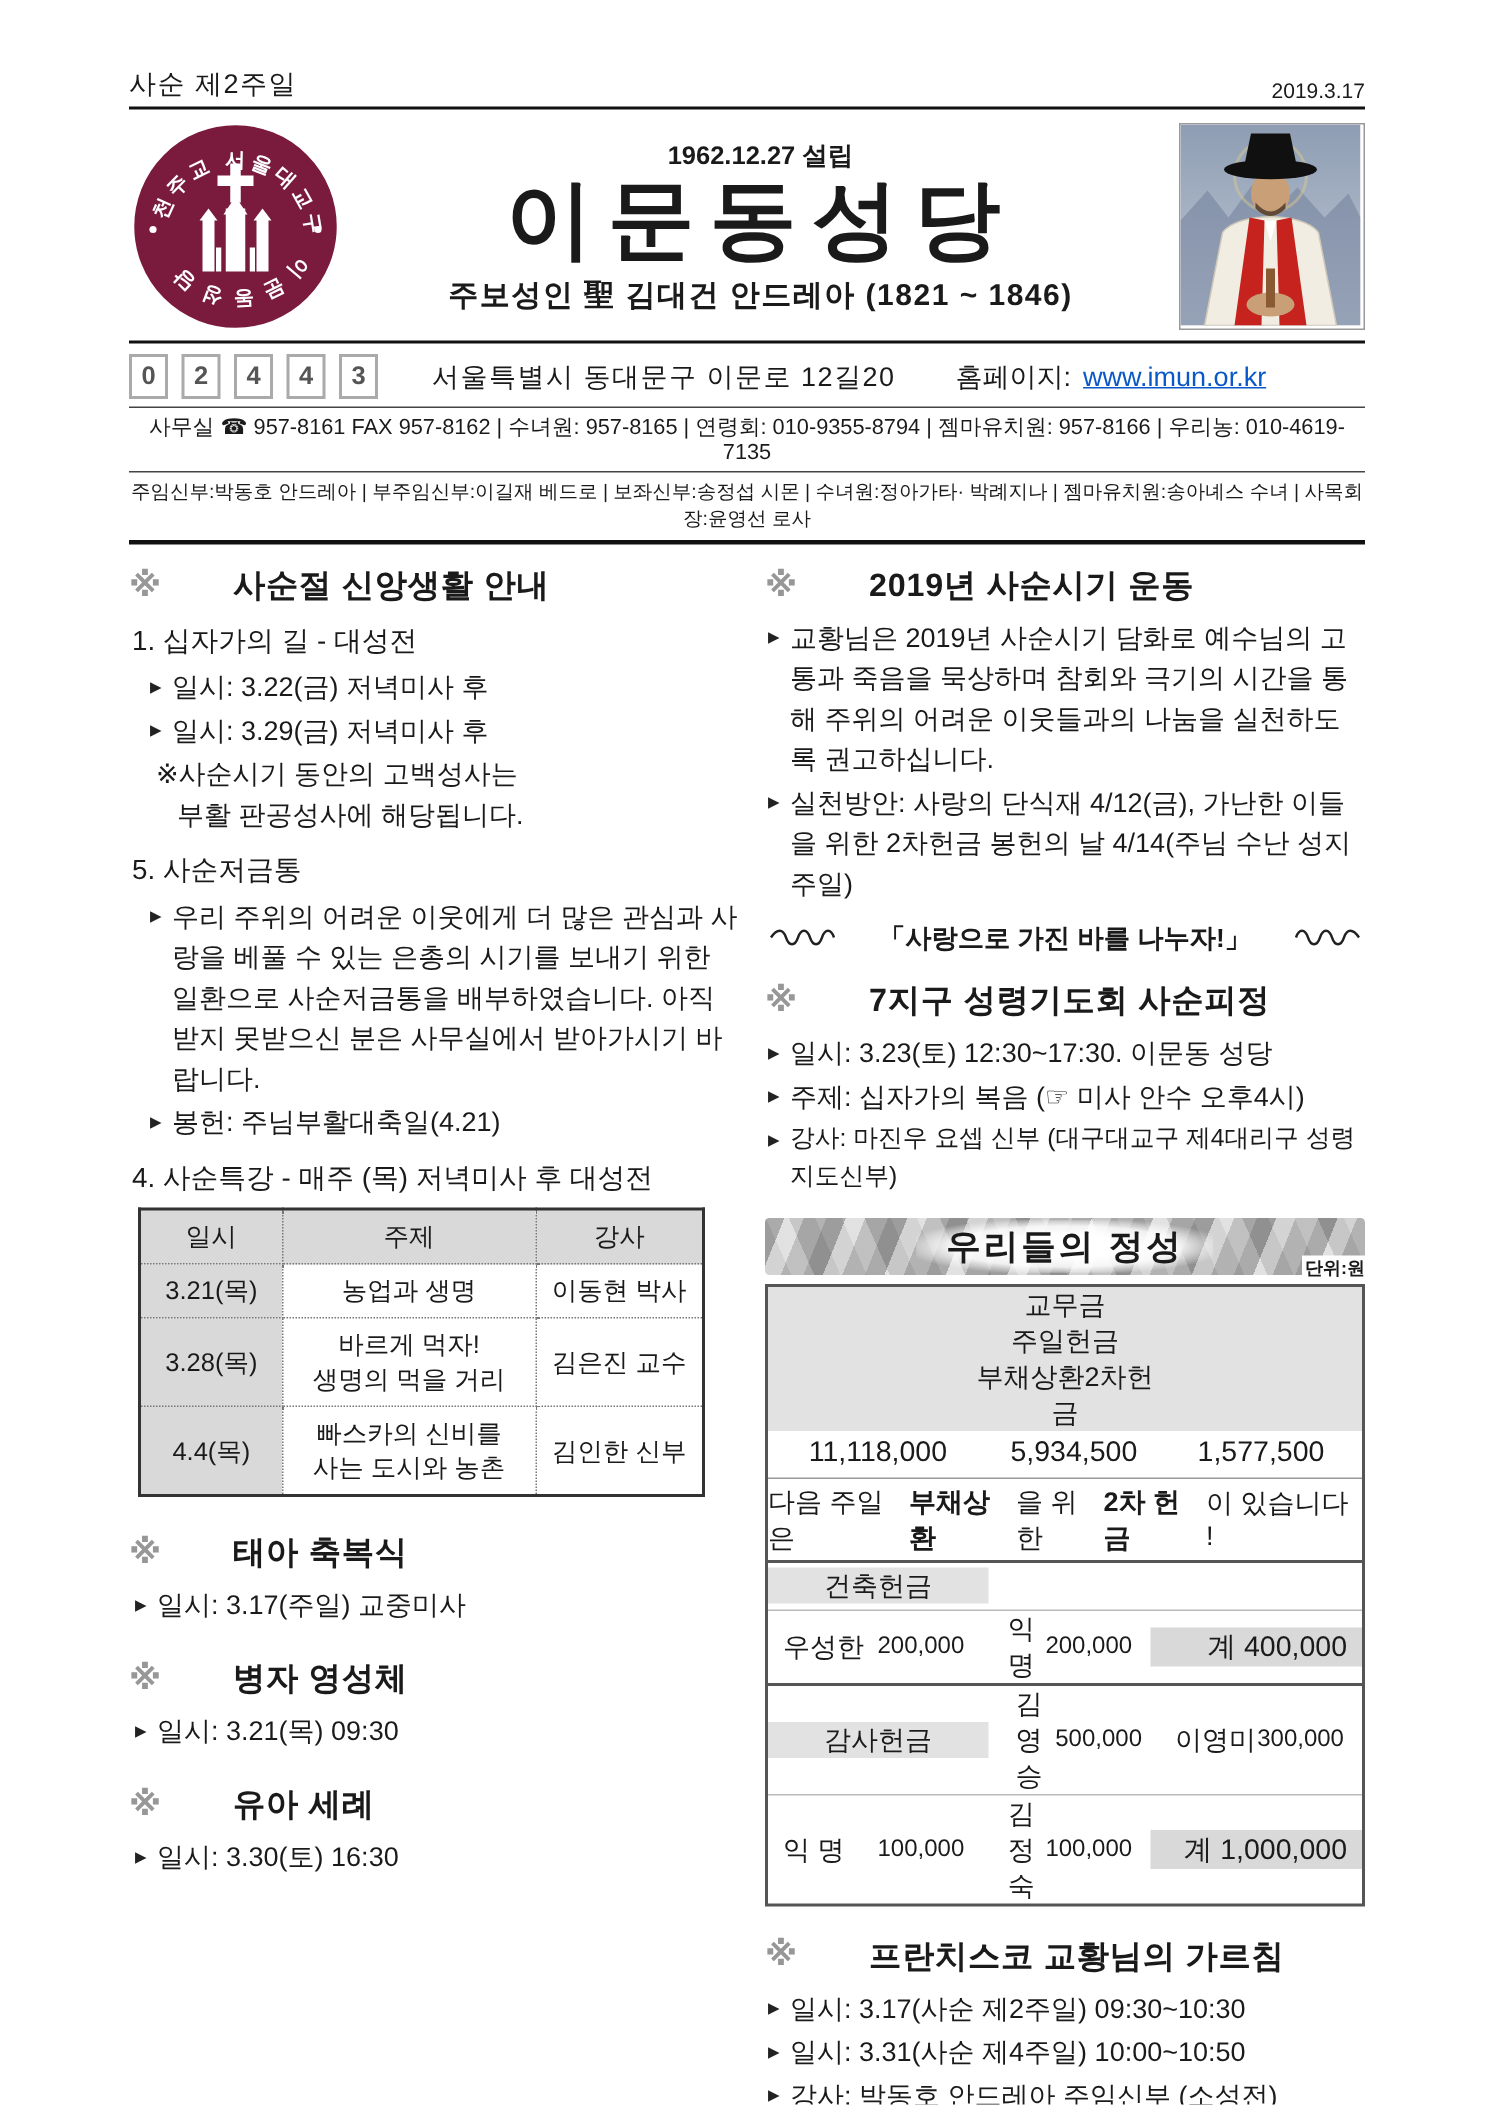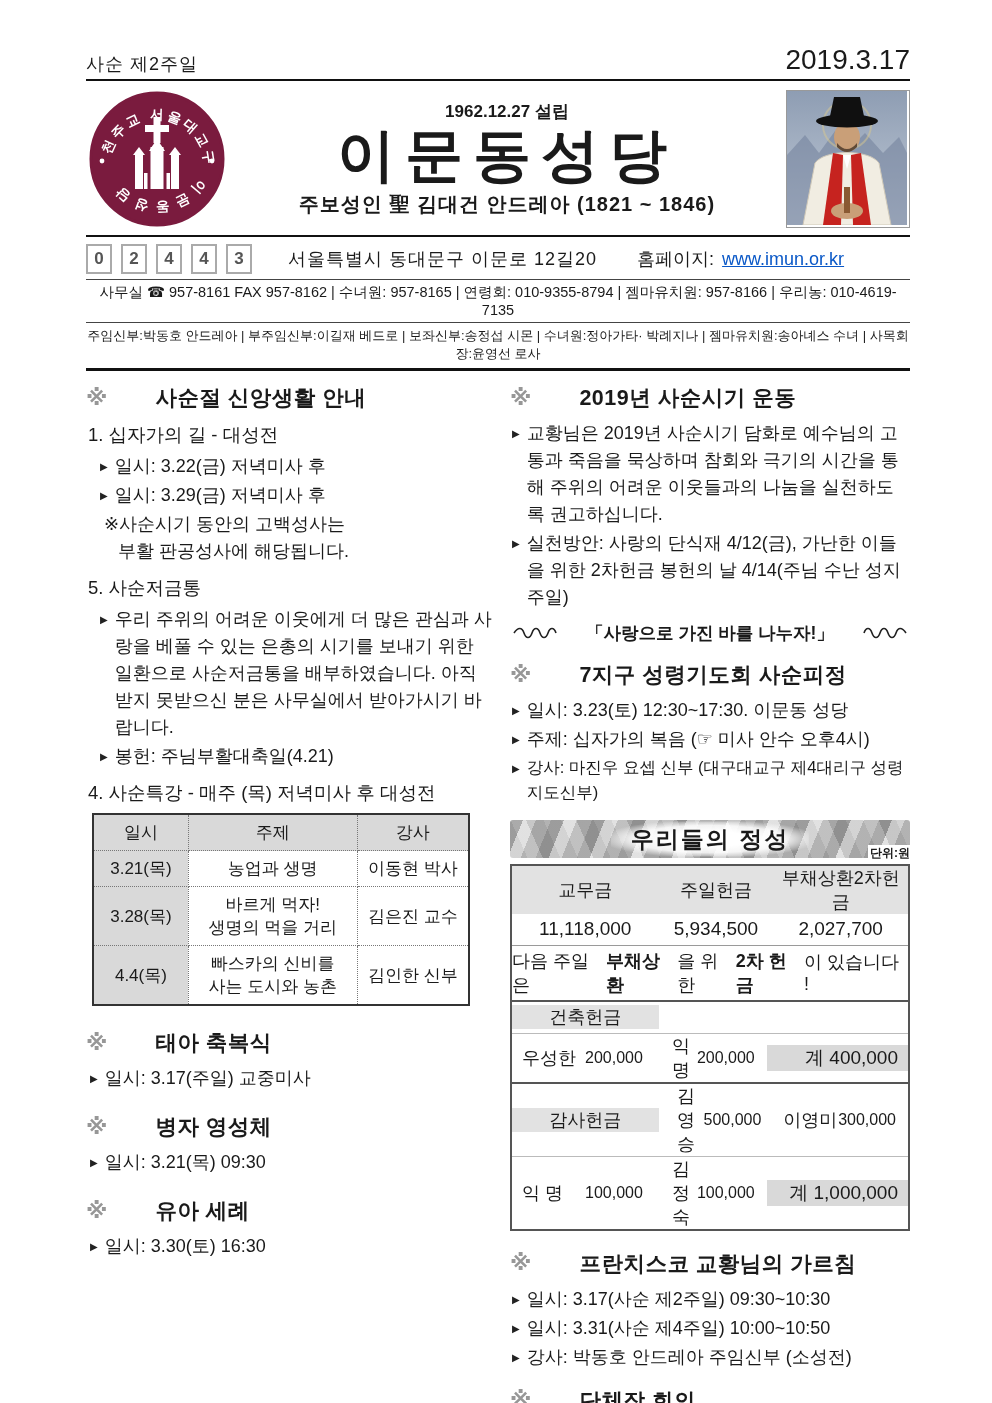--- a/index.html
+++ b/index.html
@@ -2,21 +2,21 @@
 <html><head>
 <meta charset="utf-8">
 <style>
   html,body{margin:0;padding:0;background:#ffffff;}
   body{width:992px;height:1403px;font-family:"Liberation Sans","DejaVu Sans",sans-serif;color:#1a1a1a;position:relative;overflow:hidden;}
   .page{padding:44px 82px 0 86px;box-sizing:border-box;}
 
   
   .topbar{display:flex;justify-content:space-between;align-items:flex-end;border-bottom:2px solid #111;padding-bottom:3px;}
   .week{font-size:18px;letter-spacing:1px;}
-  .date{font-size:28px;}
+  .date{font-size:14px;}
 
   
   .masthead{display:flex;align-items:center;padding:8px 0 6px 0;border-bottom:2px solid #111;}
   .logo-wrap{width:142px;height:140px;flex:0 0 auto;}
   .head-center{flex:1;text-align:center;}
   .founded{font-size:17px;font-weight:bold;margin-bottom:2px;}
   .church-title{font-size:58px;font-weight:900;letter-spacing:10px;line-height:1.05;}
   .patron{font-size:20px;font-weight:bold;margin-top:6px;letter-spacing:1px;}
   .portrait{width:122px;height:136px;flex:0 0 auto;border:1px solid #999;}
 
@@ -57,21 +57,21 @@
   .banner{position:relative;height:38px;margin:10px 0 0 0;
     background:
       repeating-linear-gradient(112deg,rgba(120,120,120,.55) 0 12px,rgba(220,220,220,.55) 12px 24px,rgba(160,160,160,.55) 24px 38px),
       repeating-linear-gradient(66deg,#c9c9c9 0 16px,#e8e8e8 16px 30px,#adadad 30px 46px);
     border-radius:3px;}
   .banner-label{position:absolute;left:50%;top:50%;transform:translate(-50%,-50%);font-size:23px;font-weight:900;letter-spacing:2px;padding:2px 20px;background:radial-gradient(ellipse at center,#ffffff 30%,rgba(255,255,255,.85) 55%,rgba(255,255,255,0) 78%);white-space:nowrap;}
   .unit{position:absolute;right:-2px;bottom:-4px;font-size:12px;font-weight:bold;background:#fff;padding:0 2px;}
 
   .offer{border:2px solid #555;margin-top:6px;font-size:18px;}
   .orow{display:flex;align-items:center;min-height:31px;}
-  .ohead{background:#e2e2e2;font-size:18px;}
+  .ohead{background:#e2e2e2;font-size:18px;flex-direction:column;}
   .oc1{width:37%;text-align:center;}
   .oc2{width:29%;text-align:center;}
   .oc3{width:34%;text-align:center;}
   .onotice{justify-content:center;border-top:1px solid #9a9a9a;font-size:18px;gap:0;padding:3px 0;}
   .grp{border-top:2px solid #555;}
   .glabel{background:#e2e2e2;text-align:center;}
   .pair{display:flex;align-items:center;}
   .pname{padding-left:10px;}
   .pamt{margin-left:auto;padding-right:12px;font-size:16px;}
   .total{background:#d9d9d9;text-align:right;padding-right:10px;font-size:19px;}
@@ -315,21 +315,21 @@
 
       <div class="offer">
         <div class="orow ohead">
           <span class="oc1">교무금</span>
           <span class="oc2">주일헌금</span>
           <span class="oc3">부채상환2차헌금</span>
         </div>
         <div class="orow" style="font-size:19px;">
           <span class="oc1">11,118,000</span>
           <span class="oc2">5,934,500</span>
-          <span class="oc3">2,027,700</span>
+          <span class="oc3">1,577,500</span>
         </div>
         <div class="orow onotice">
           <span>다음 주일은 </span>
             <span class="bold">부채상환</span>
             <span>을 위한 </span>
             <span class="bold">2차 헌금</span>
             <span>이 있습니다 !</span>
         </div>
 
         <div class="grp">

